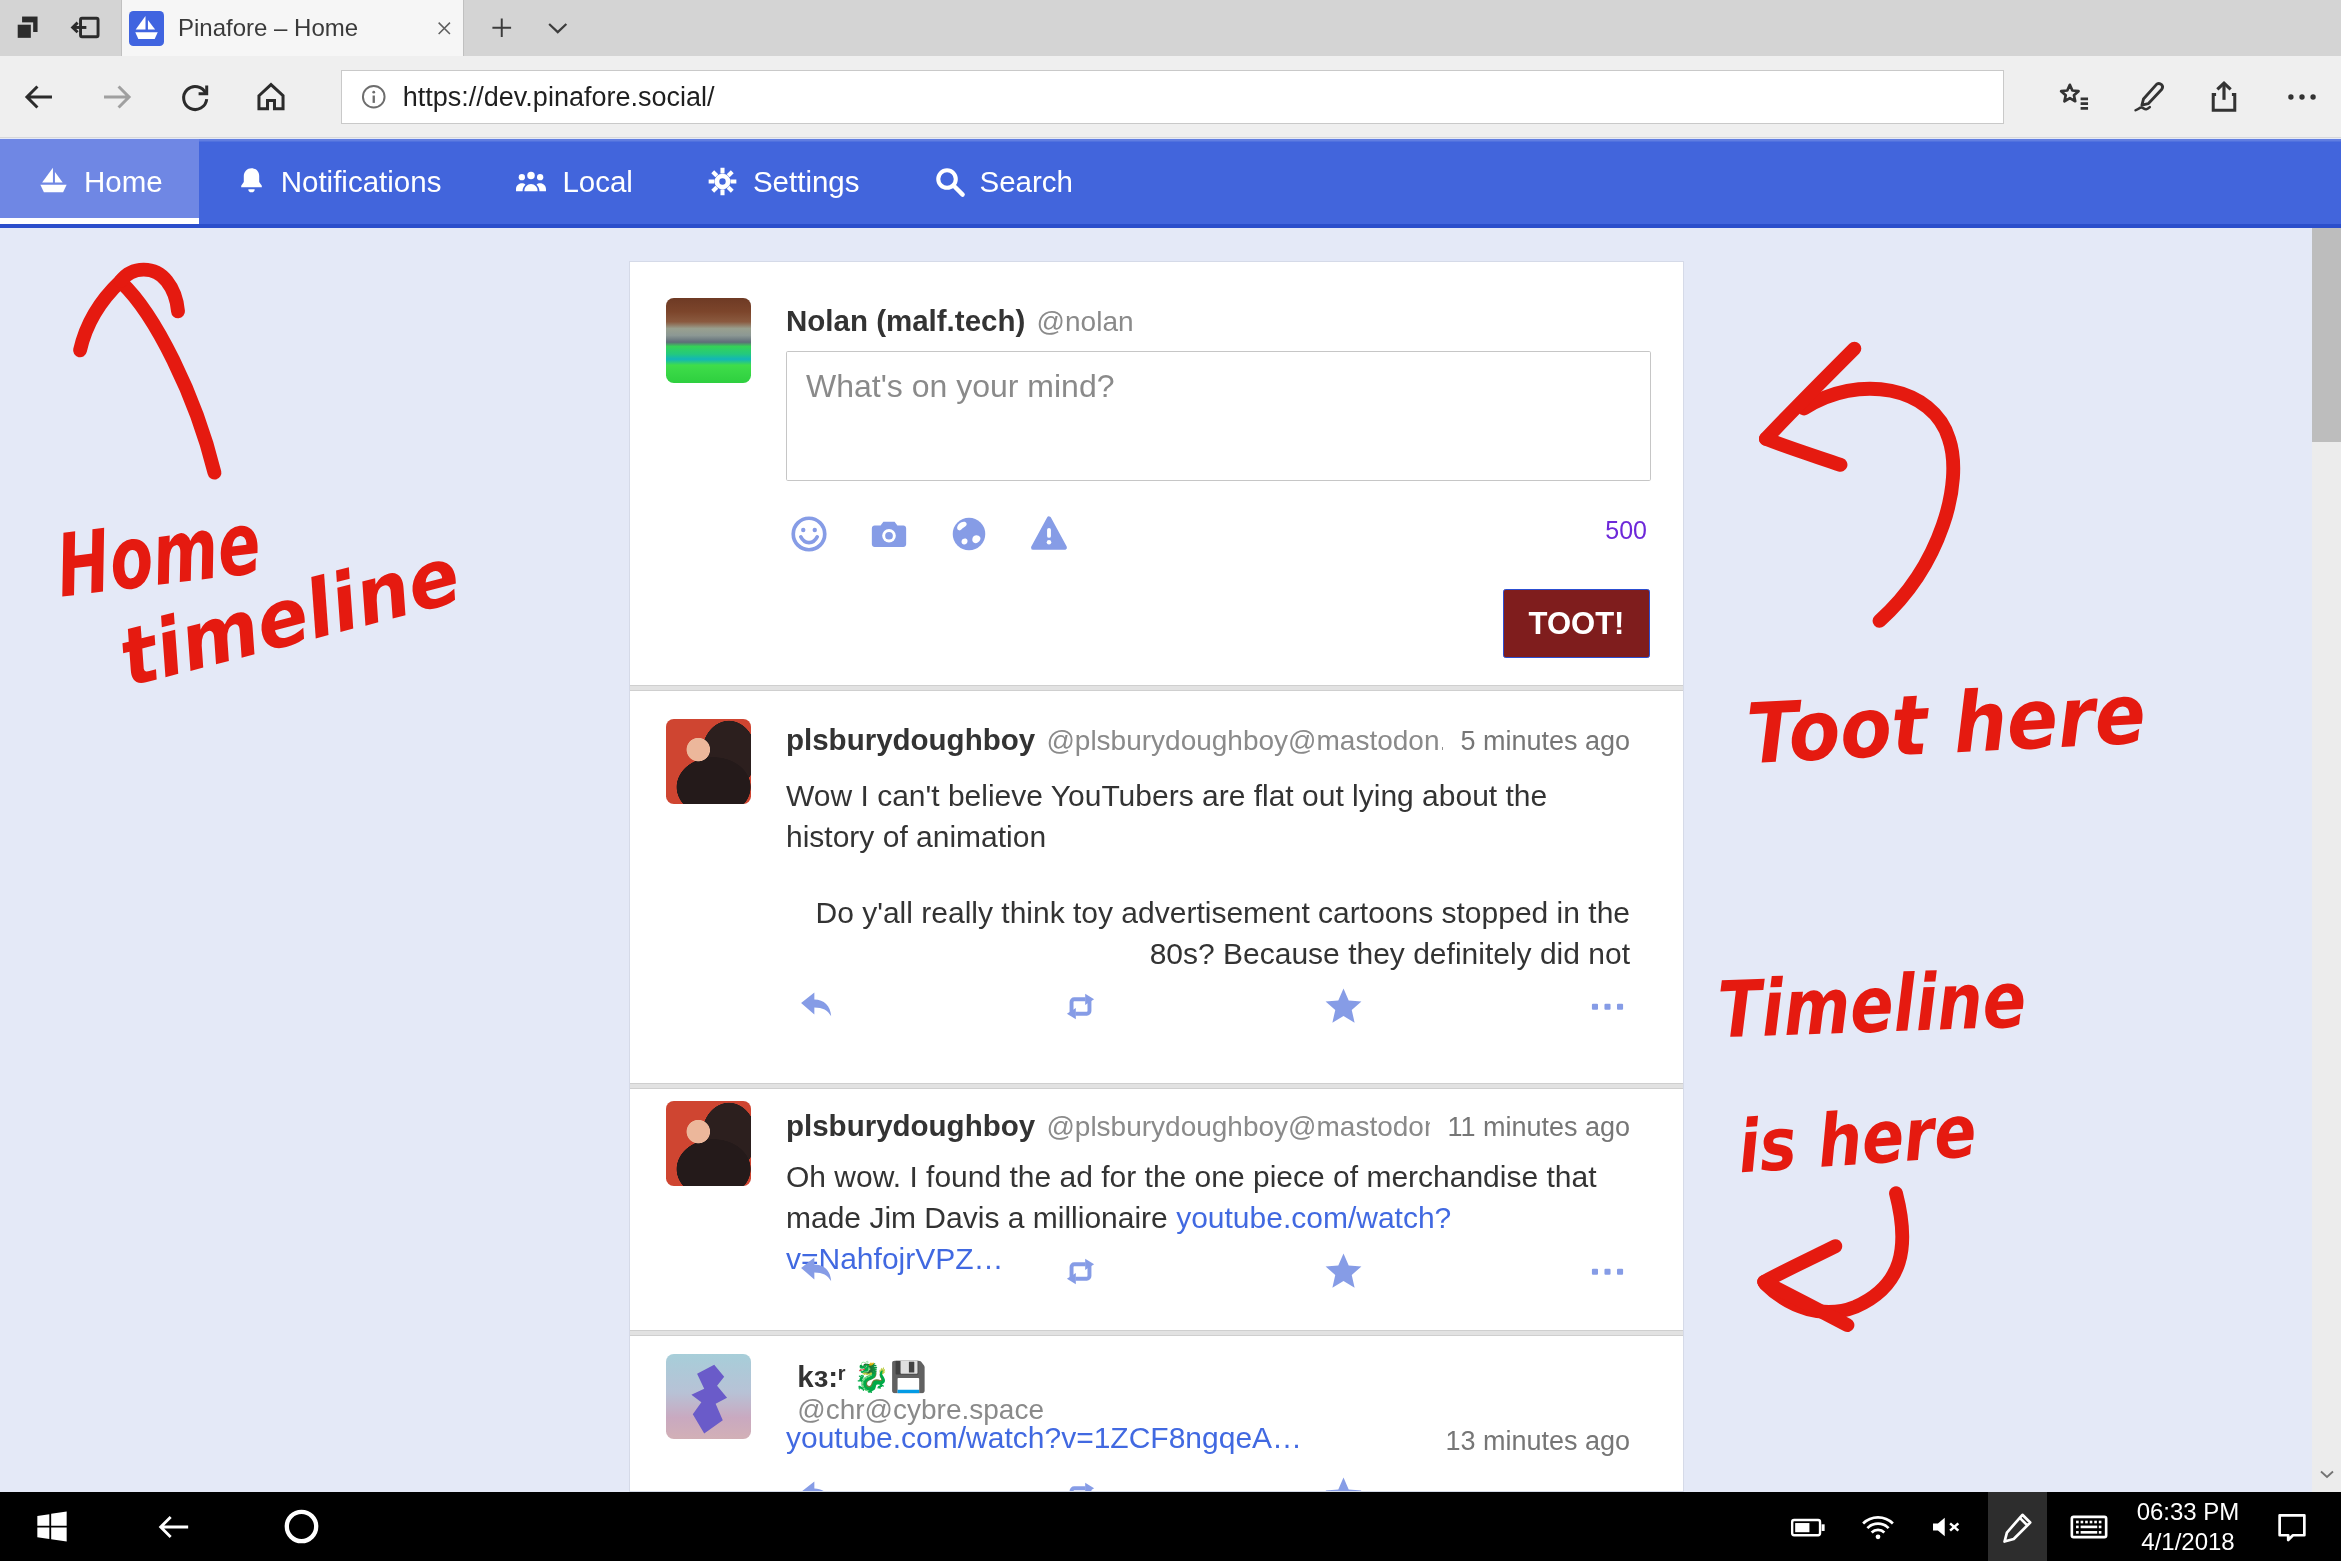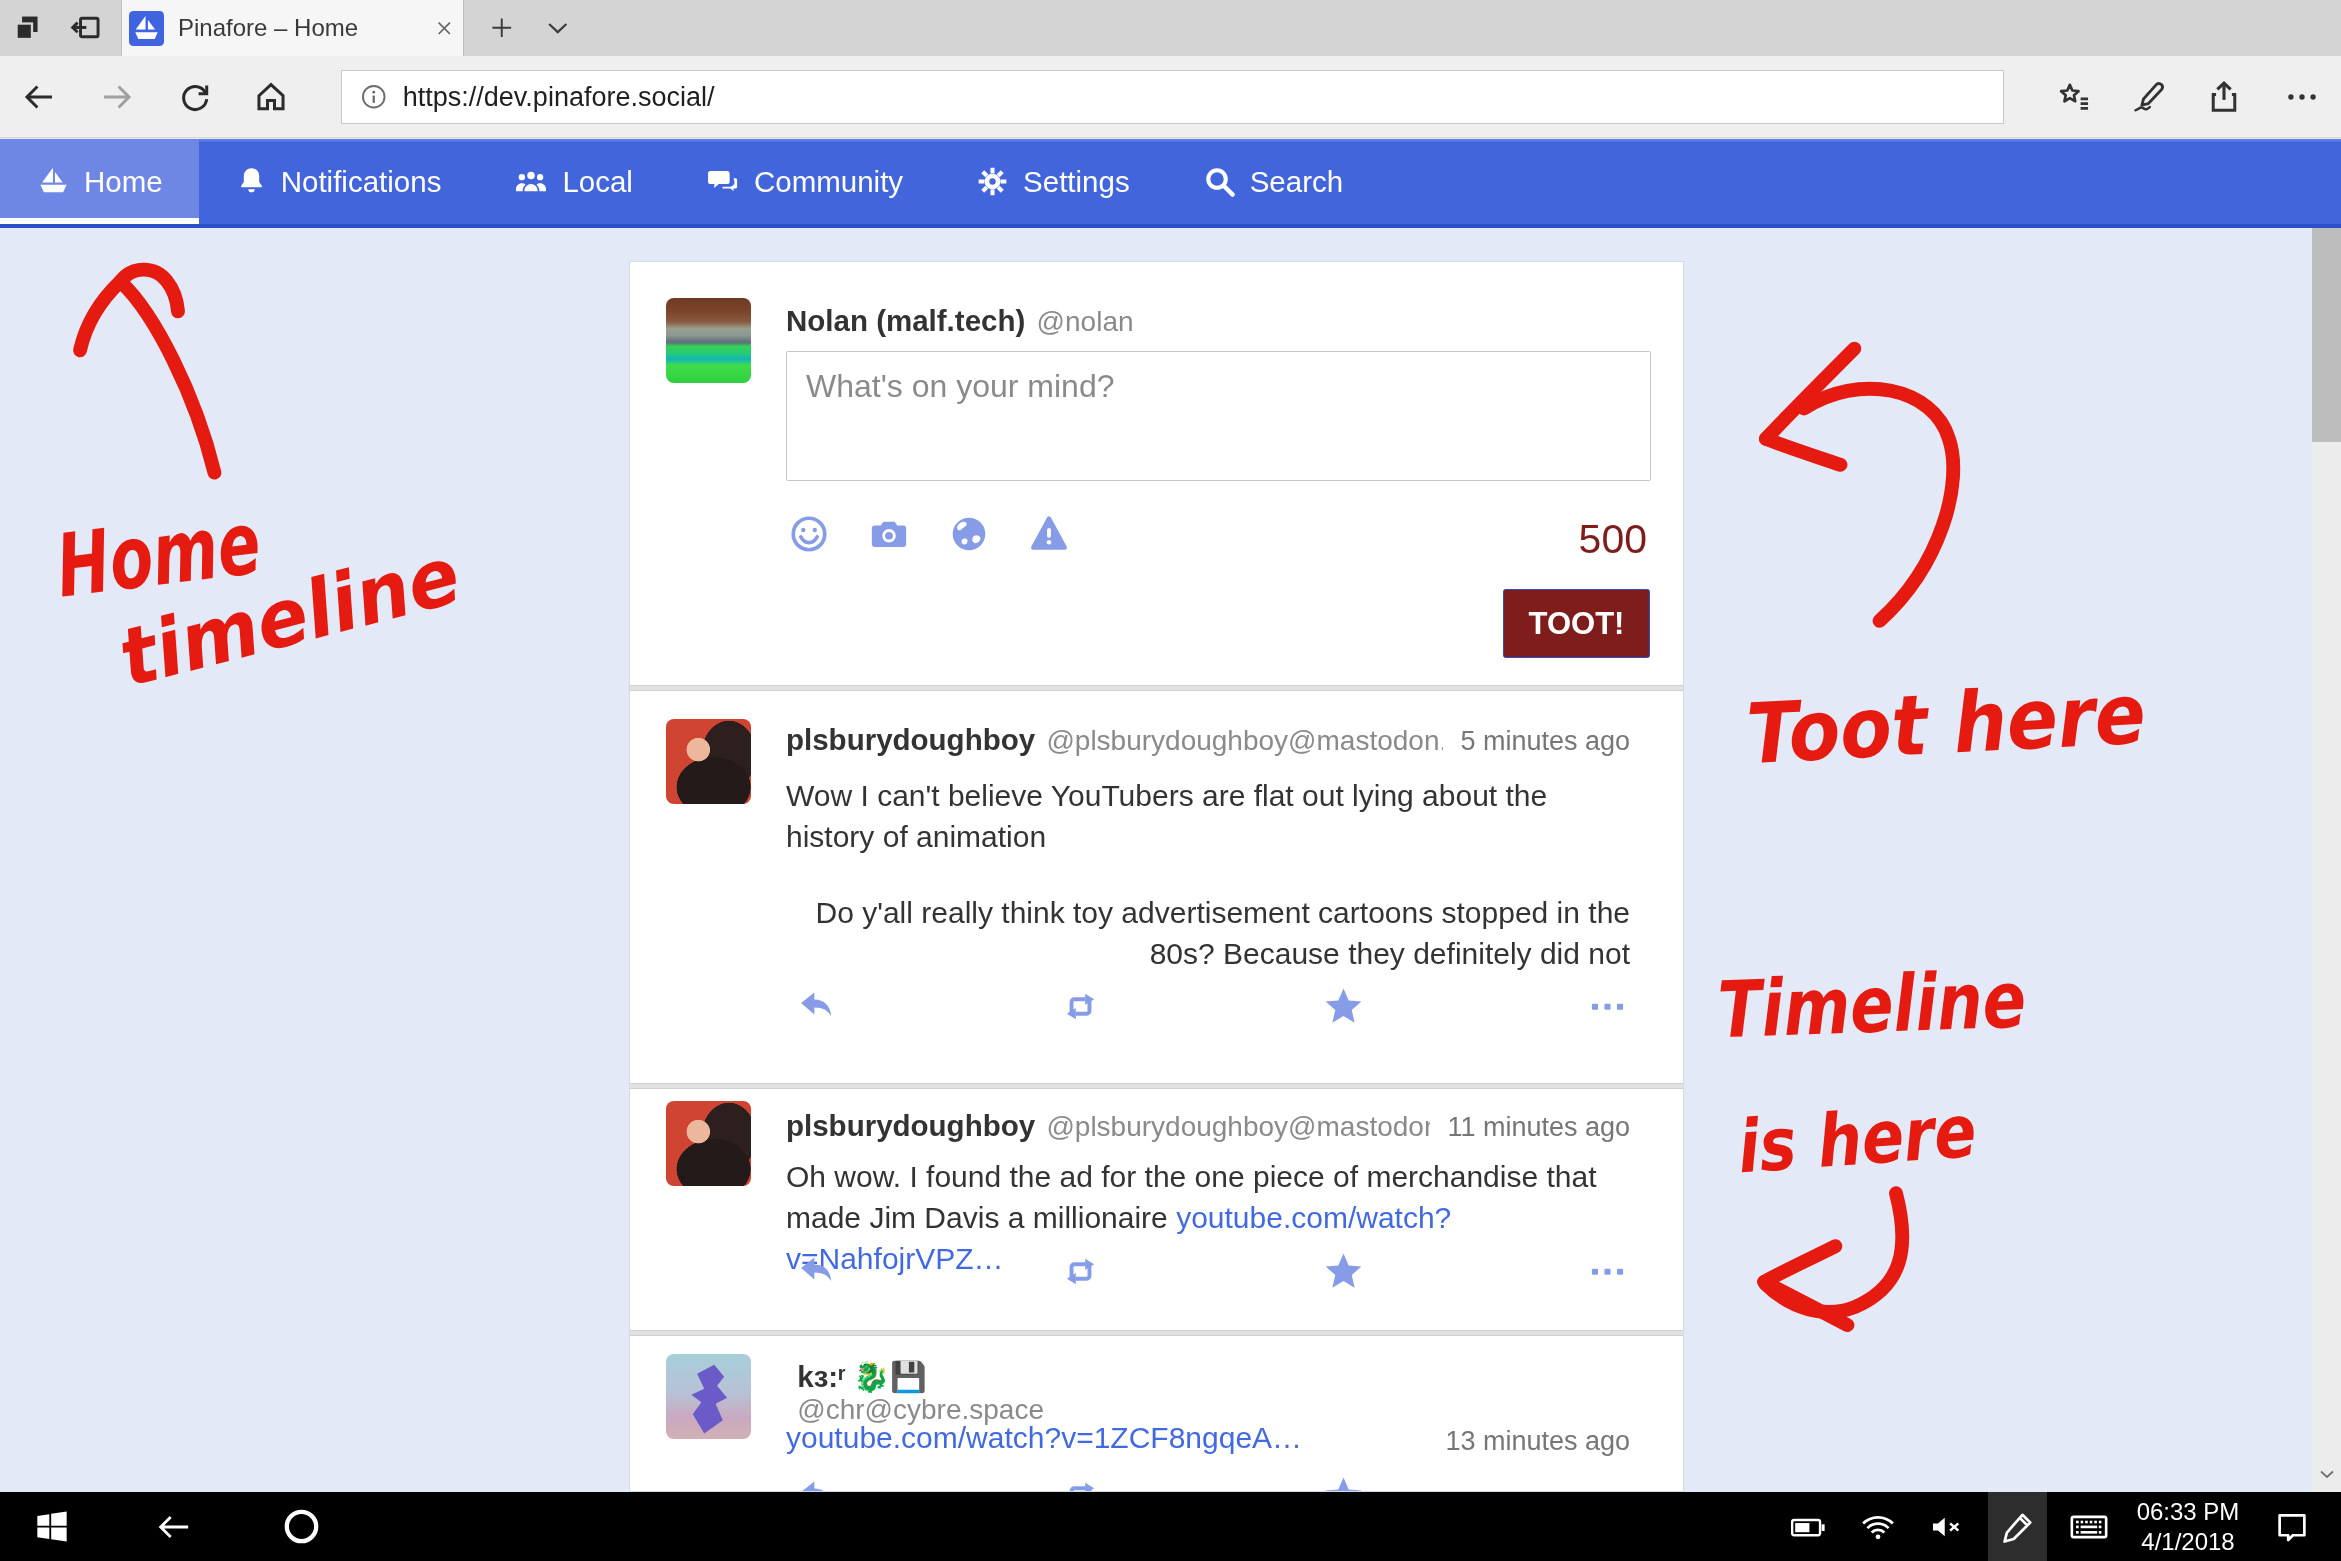--- a/index.html
+++ b/index.html
@@ -51,21 +51,21 @@
   .compose .avatar { top:36px; }
   .name-row { position:absolute; left:156px; right:53px; display:flex; align-items:baseline; white-space:nowrap; overflow:hidden; }
   .compose .name-row { top:42px; }
   .disp-name { font-size:29.5px; font-weight:bold; color:#333; }
   .handle { font-size:28px; color:#8a8a8a; margin-left:11.3px; overflow:hidden; }
   .post-time { font-size:27px; color:#767676; margin-left:auto; padding-left:17.3px; flex:0 0 auto; }
   .compose-box { position:absolute; left:156px; top:89px; width:865px; height:130px; border:0.9px solid #c6c6c6;
       border-radius:1.7px; font-family:"Liberation Sans",sans-serif; font-size:32px; color:#333; padding:16px 19px; resize:none; outline:none; }
   .compose-box::placeholder { color:#8a8a8a; opacity:1; }
   .compose-icons { position:absolute; left:158px; top:251px; display:flex; gap:38px; color:#8da2e8; }
-  .char-count { position:absolute; right:36px; top:254px; font-size:41px; color:#7f1d1d; }
+  .char-count { position:absolute; right:36px; top:254px; font-size:25px; color:#6d28d9; }
   .toot-btn { position:absolute; left:873px; top:327px; width:147px; height:69px; background:#7f1d1d;
       border:1.7px solid #2c4ed1; border-radius:2.6px; color:#fff; font-size:31px; font-weight:bold;
       font-family:"Liberation Sans",sans-serif; cursor:pointer; }
 
   .divider { position:absolute; left:0; width:100%; height:6px; background:#e2e2e2; border-top:0.9px solid #cfcfcf; border-bottom:0.9px solid #cfcfcf; }
   .post { position:absolute; left:0; width:100%; }
   .post-body { position:absolute; left:156px; right:53px; font-size:30px; line-height:41px; color:#333; }
   .post-body p + p { margin-top:35px;text-align:right; }
   .post-link { color:#4169e1; text-decoration:none; cursor:pointer; }
   .actions { position:absolute; left:165px; right:54px; display:flex; justify-content:space-between; color:#869ce6; }
@@ -209,27 +209,20 @@
     <div class="nav-item">
       <svg width="36" height="36" viewBox="0 0 24 24" fill="#fff">
         <circle cx="5.9" cy="8.8" r="2.1"></circle>
           <circle cx="18.1" cy="8.8" r="2.1"></circle>
           <circle cx="12" cy="7.6" r="2.5"></circle>
         <path d="M2 16.8c0-2.2 1.8-3.9 3.9-3.9.9 0 1.8.3 2.4.9-1.2 1-1.9 2.4-1.9 4v.4H2z"></path>
         <path d="M22 16.8c0-2.2-1.8-3.9-3.9-3.9-.9 0-1.8.3-2.4.9 1.2 1 1.9 2.4 1.9 4v.4H22z"></path>
         <path d="M7.6 18.2v-.4c0-2.4 2-4.4 4.4-4.4s4.4 2 4.4 4.4v.4z"></path>
       </svg>
       <span>Local</span>
-    </div>
-    <div class="nav-item">
-      <svg width="36" height="36" viewBox="0 0 24 24" fill="#fff">
-        <path d="M3.6 4.6h11.2c.9 0 1.6.7 1.6 1.6v5.6c0 .9-.7 1.6-1.6 1.6H9.2L6 16l.3-2.6H3.6c-.9 0-1.6-.7-1.6-1.6V6.2c0-.9.7-1.6 1.6-1.6z"></path>
-        <path d="M18.3 8.9h2.1c.9 0 1.6.7 1.6 1.6v4.9c0 .9-.7 1.6-1.6 1.6h-.8l.3 2.6-3.2-2.6h-4.5c-.8 0-1.5-.5-1.6-1.3l1.5-1.2h4.6c1.3 0 2.4-1.1 2.4-2.4z" stroke="#4265dc" stroke-width="1.2"></path>
-      </svg>
-      <span>Community</span>
     </div>
     <div class="nav-item">
       <svg width="35" height="35" viewBox="0 0 24 24">
         <g stroke="#fff" stroke-width="2.8">
           <path d="M12 2.5v4M12 17.5v4M2.5 12h4M17.5 12h4M5.3 5.3l2.8 2.8M15.9 15.9l2.8 2.8M18.7 5.3l-2.8 2.8M8.1 15.9l-2.8 2.8"></path>
         </g>
         <circle cx="12" cy="12" r="5.4" fill="#fff"></circle>
         <circle cx="12" cy="12" r="2.2" fill="#4265dc"></circle>
       </svg>
       <span>Settings</span>

